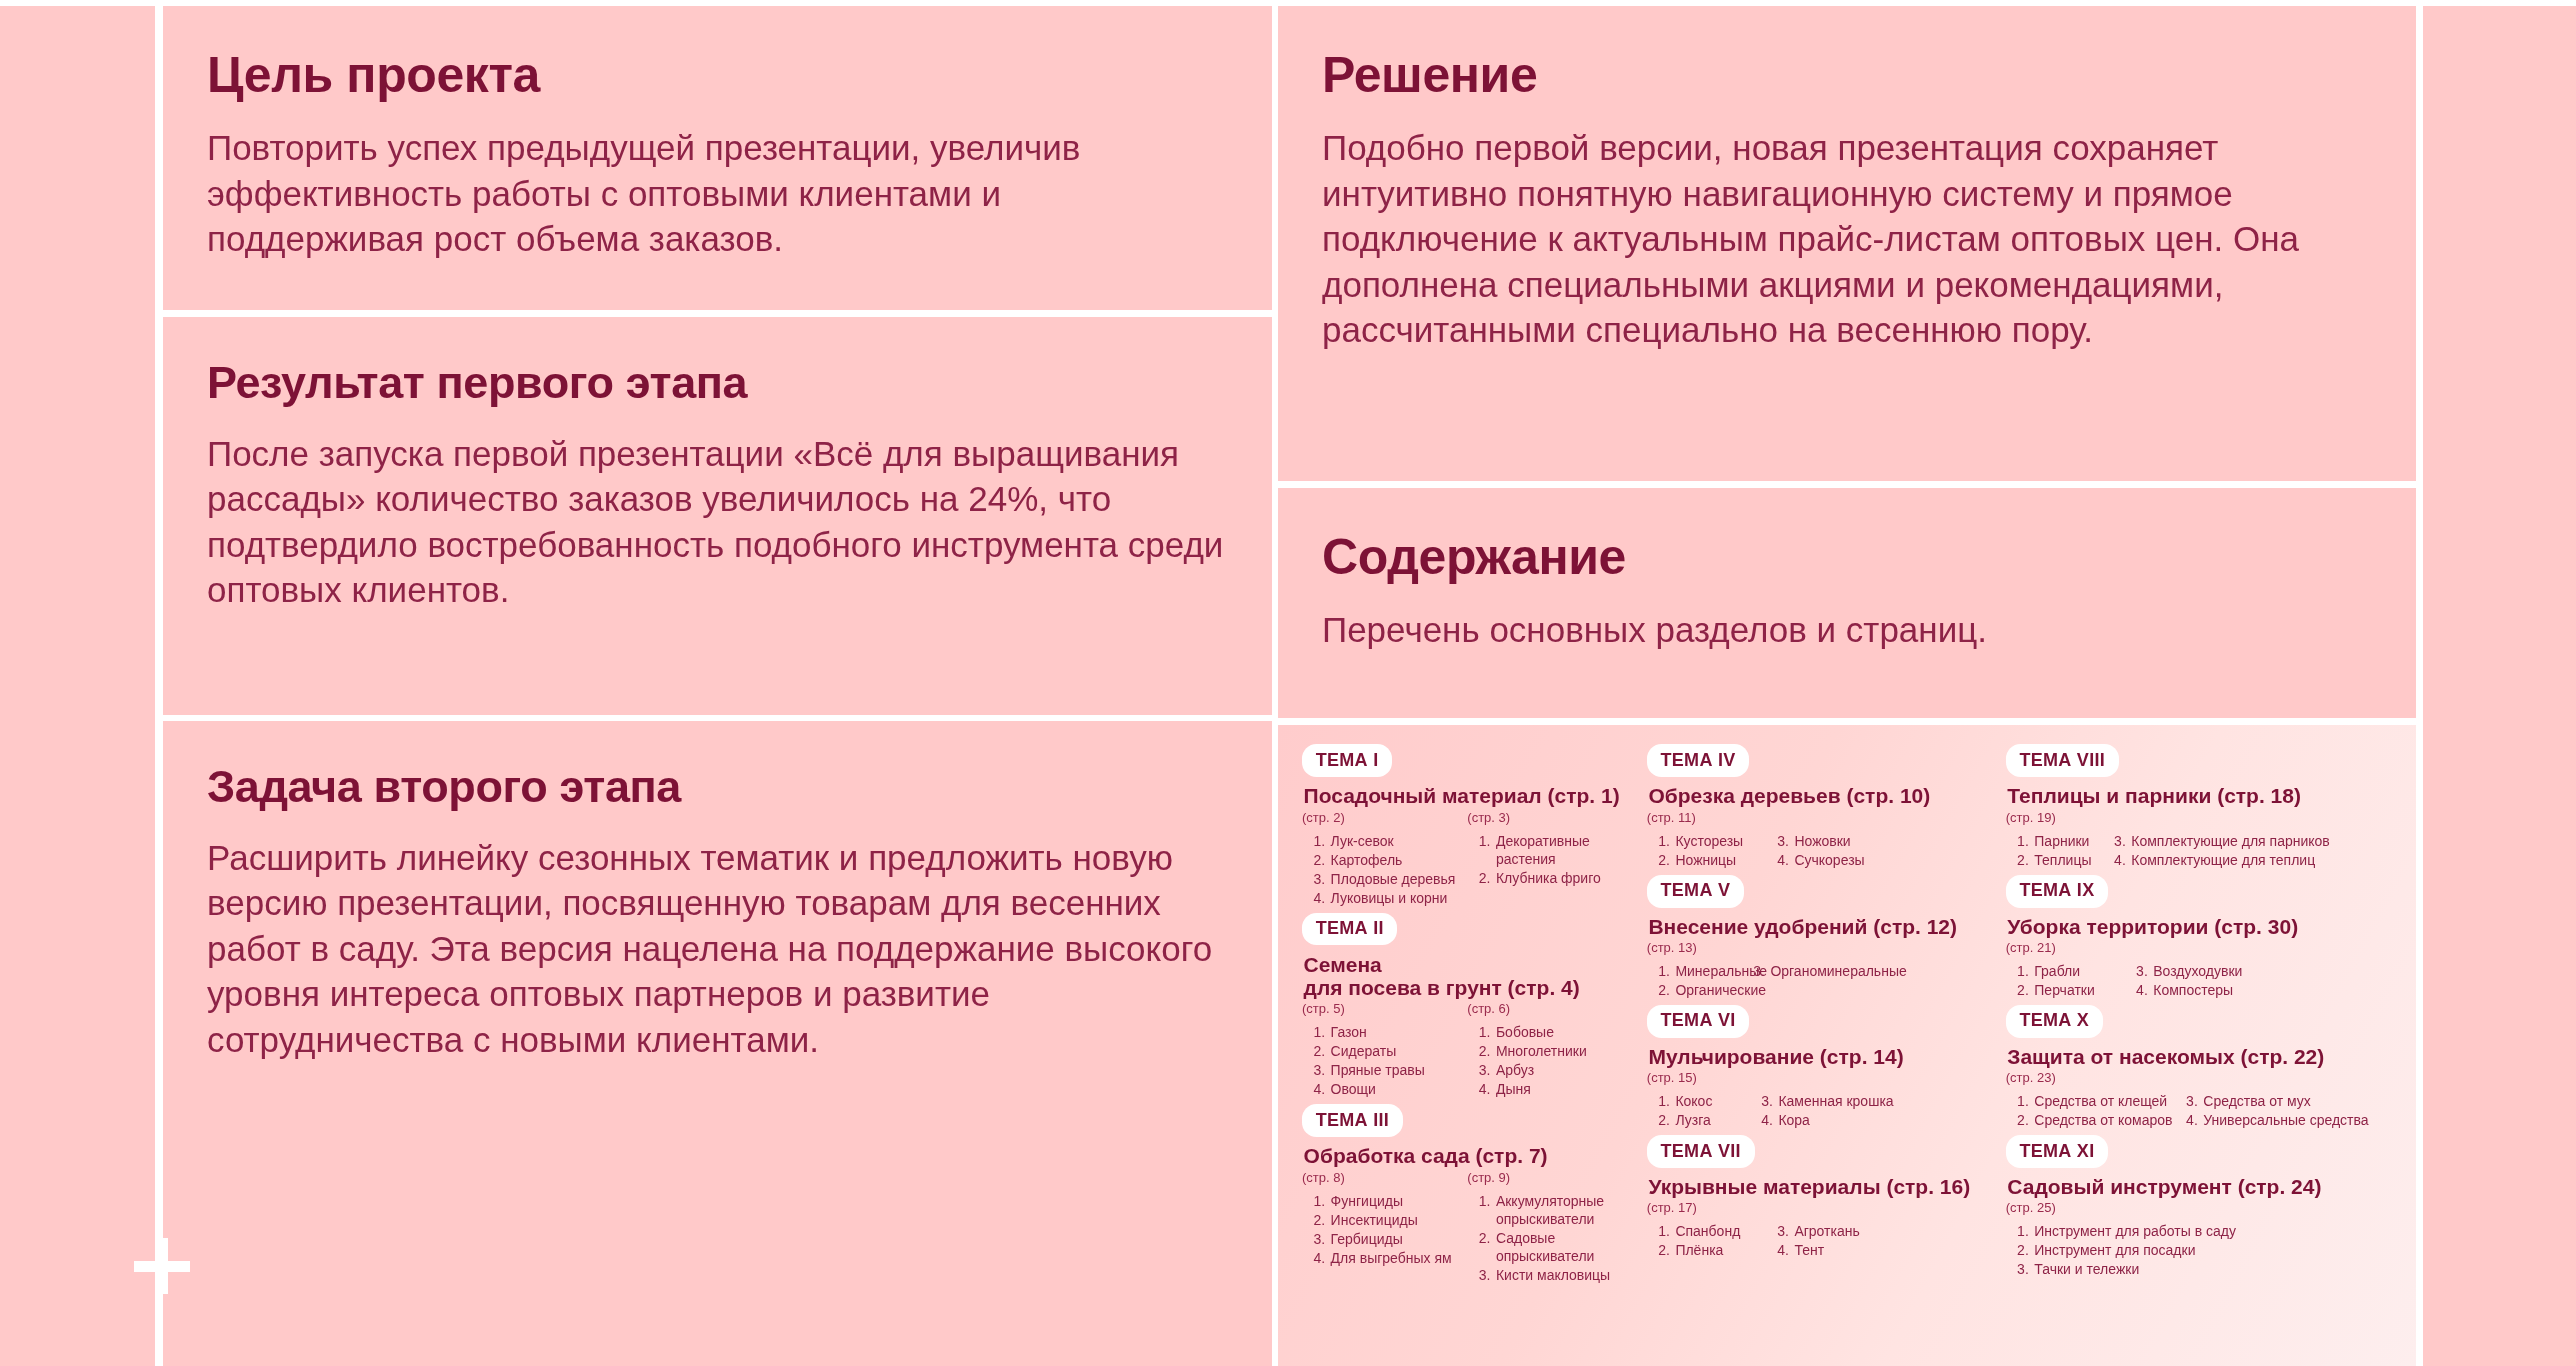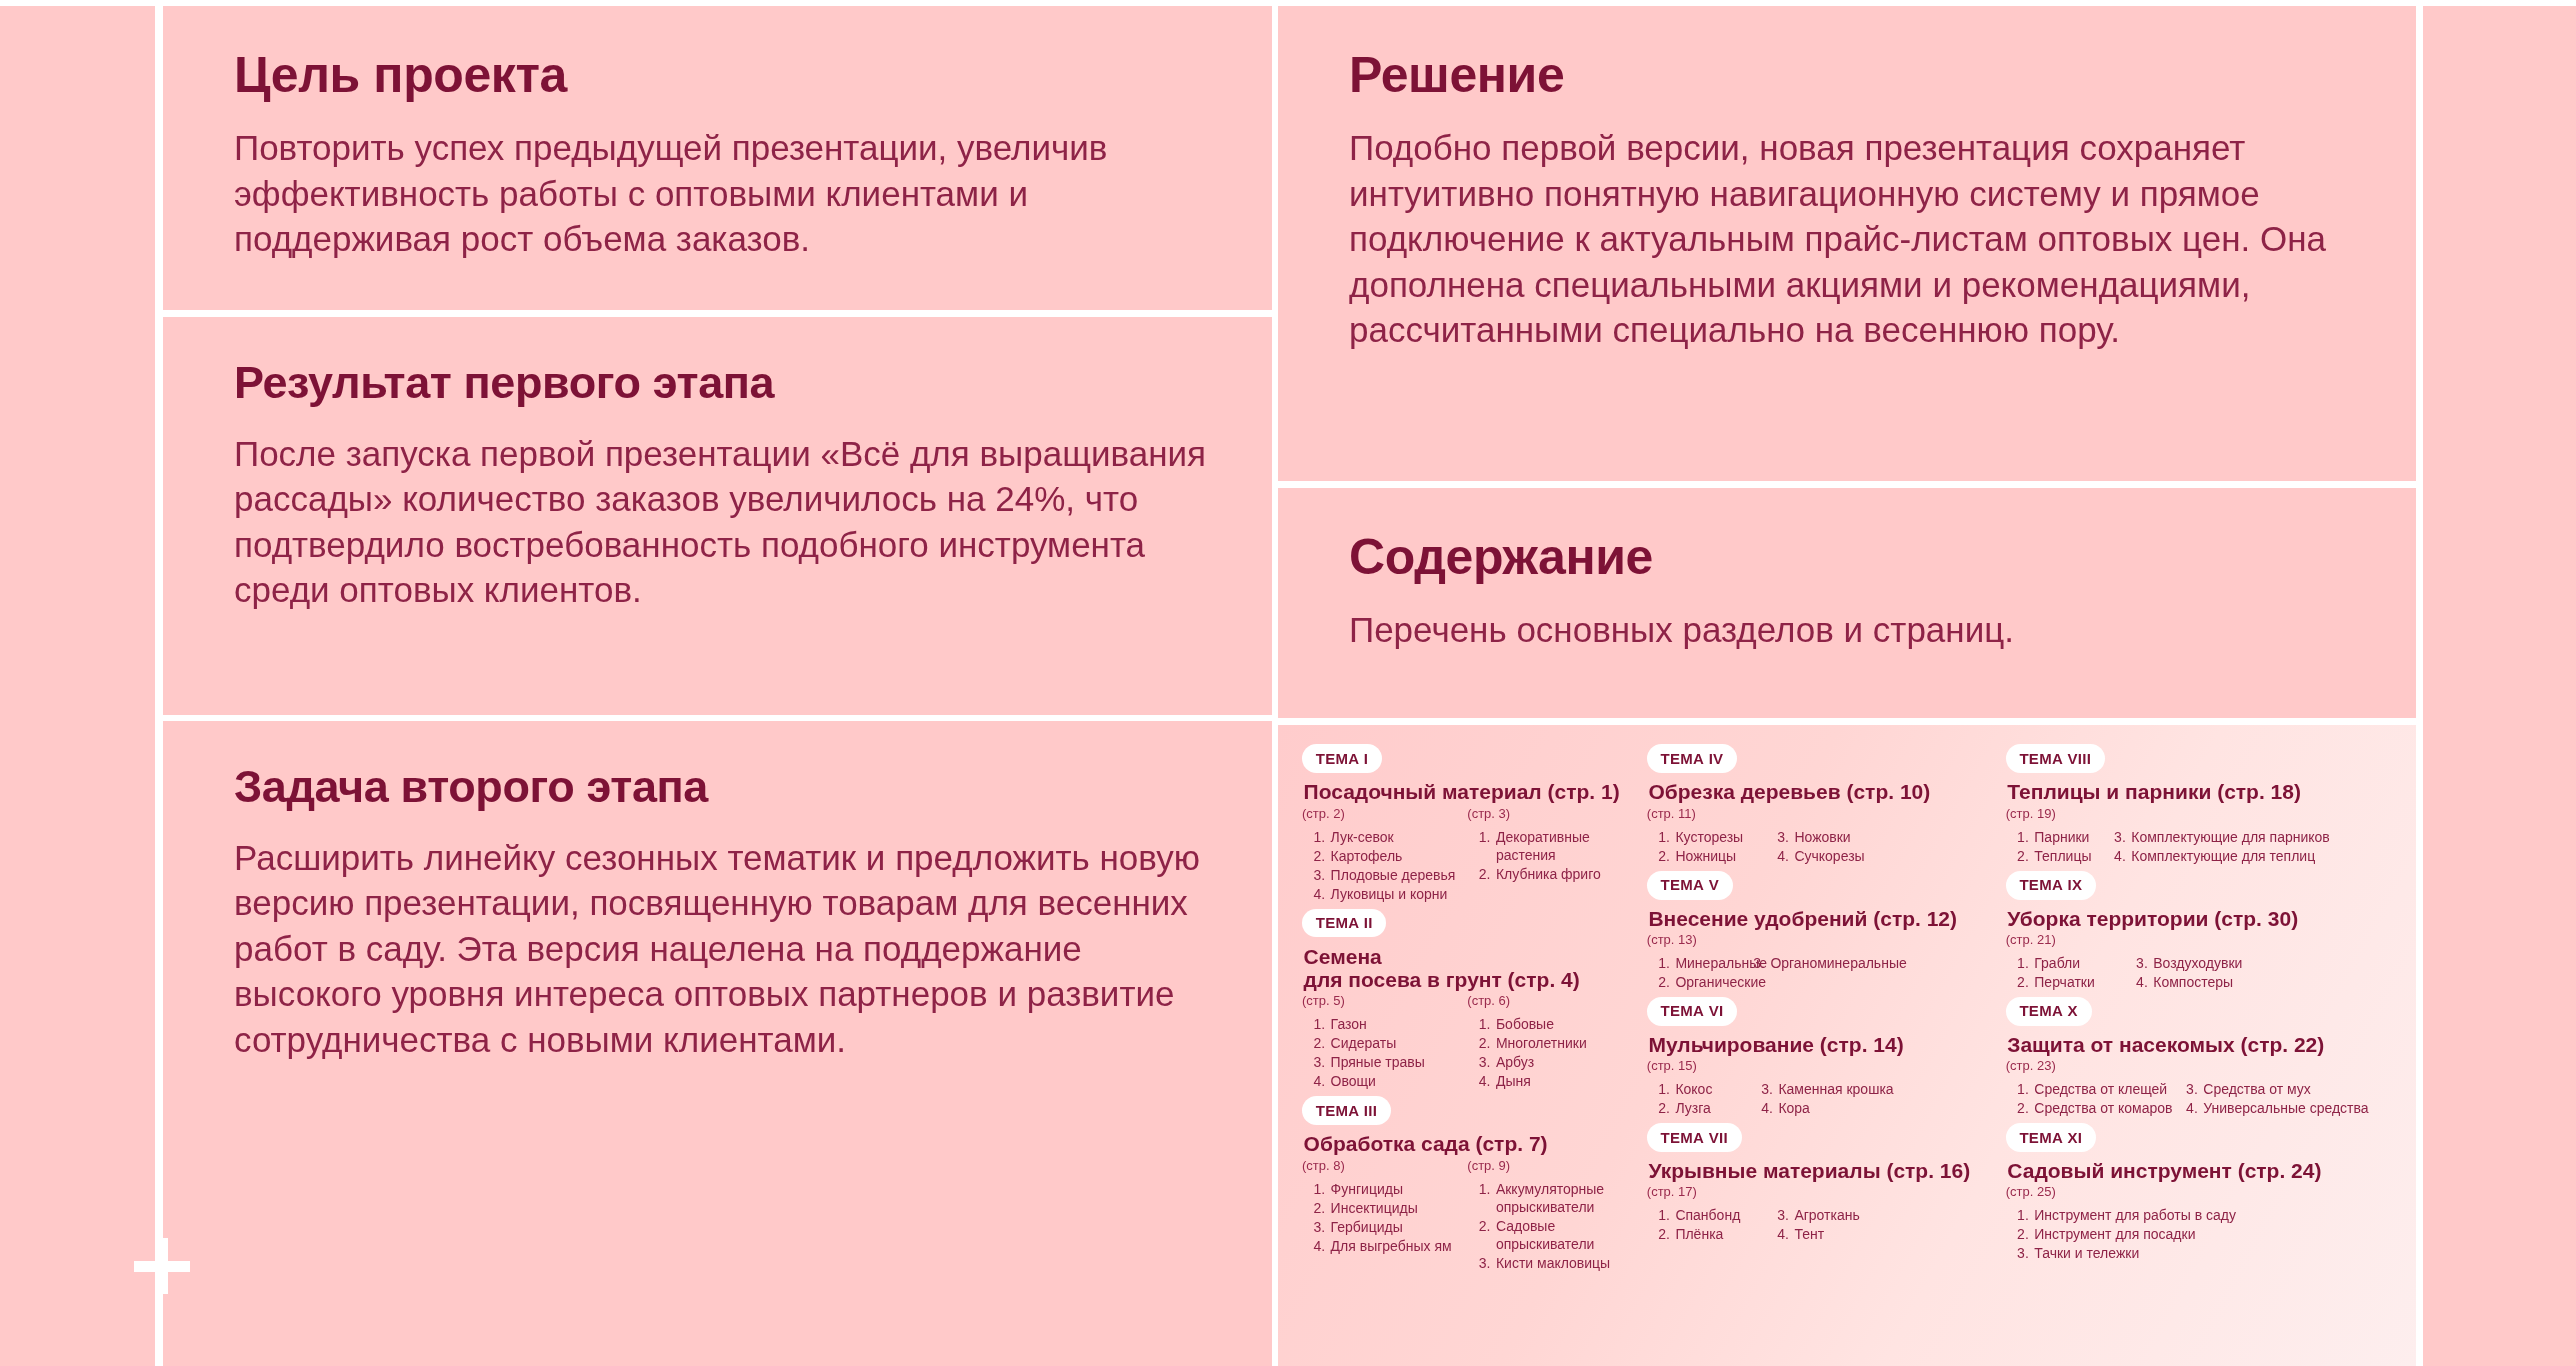--- a/index.html
+++ b/index.html
@@ -44,41 +44,41 @@
     margin:0 0 24px 0;
   }
   .h-title.small{font-size:45px;}
   .body-text{
     font-size:35px;
     line-height:1.30;
     color:#8e2347;
     margin:0;
     font-weight:400;
   }
-  .pad{padding:43px 48px 0 71px;}
+  .pad{padding:43px 48px 0 44px;}
 
   
   #toc-grid{
     position:absolute;left:1278px;top:725px;width:1138px;height:642px;
     display:grid;
     grid-template-columns:364px 354px 420px;
     padding:0;
   }
   .toc-col{position:relative;padding:19.3px 6.4px 0 8px;box-sizing:border-box;}
   .toc-col.c1{padding-left:24px;}
   .toc-col.c2{padding-left:4.8px;}
   .toc-col.c3{padding-left:9.7px;}
 
   .toc-topic{margin-bottom:4.8px;}
   .tema-badge{
     display:inline-block;
     background:#ffffff;
     color:#7d1236;
     font-weight:800;
-    font-size:15px;
+    font-size:18px;
     letter-spacing:0.3px;
     padding:5.6px 13.7px 6.4px 13.7px;
     border-radius:14.5px;
     margin:0 0 7.2px 0;
   }
   .topic-title{
     font-weight:800;
     font-size:21px;
     line-height:1.12;
     color:#7d1236;

